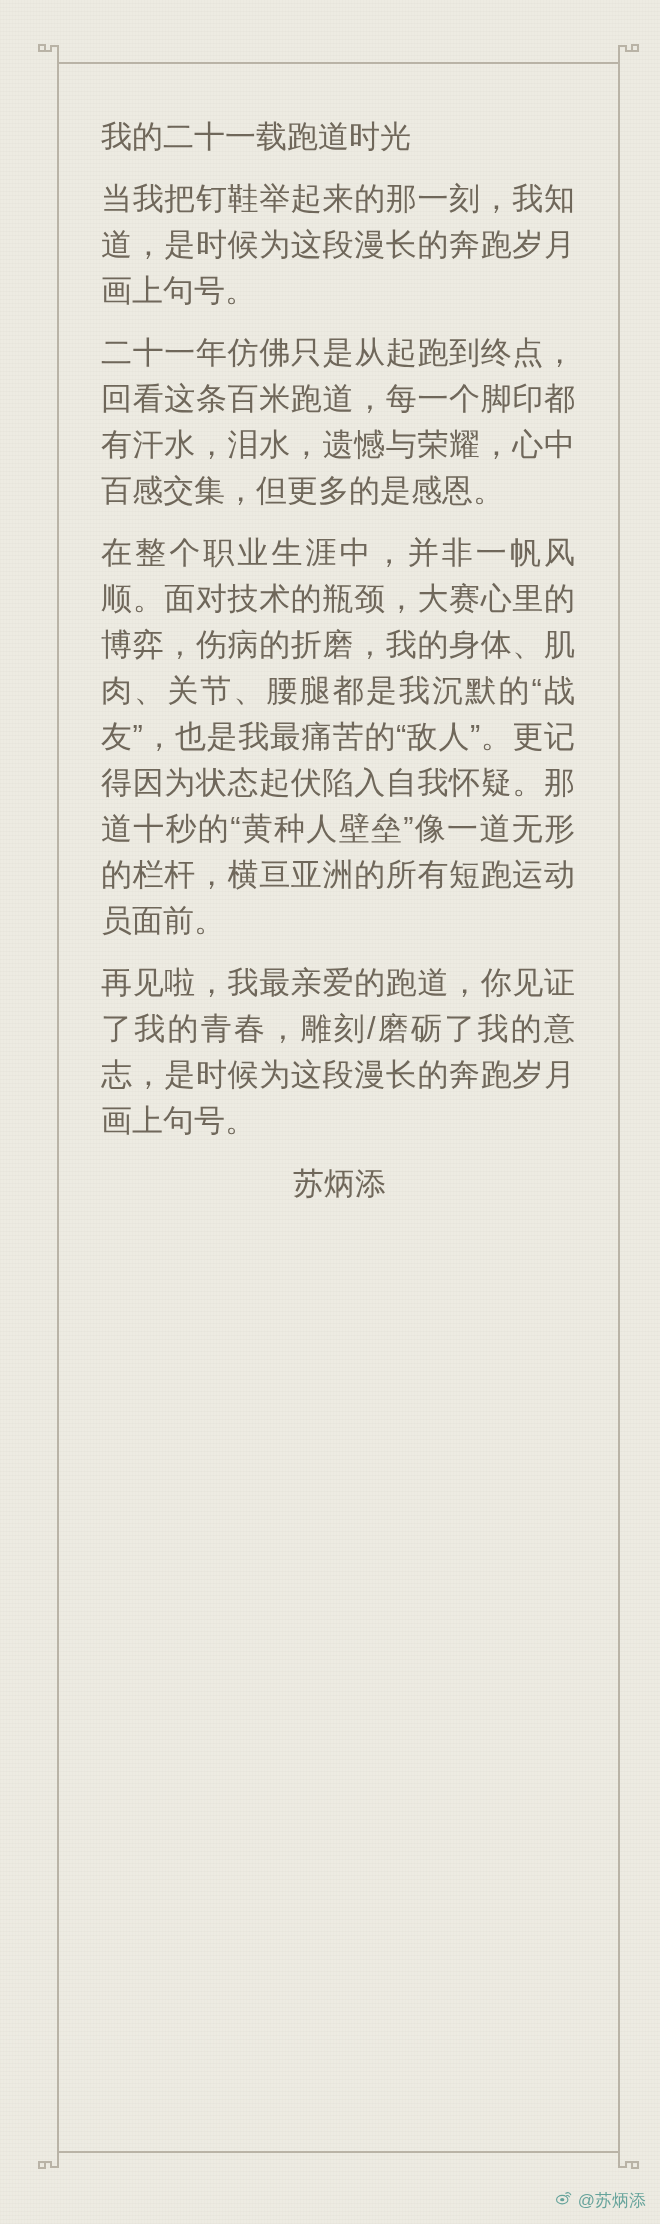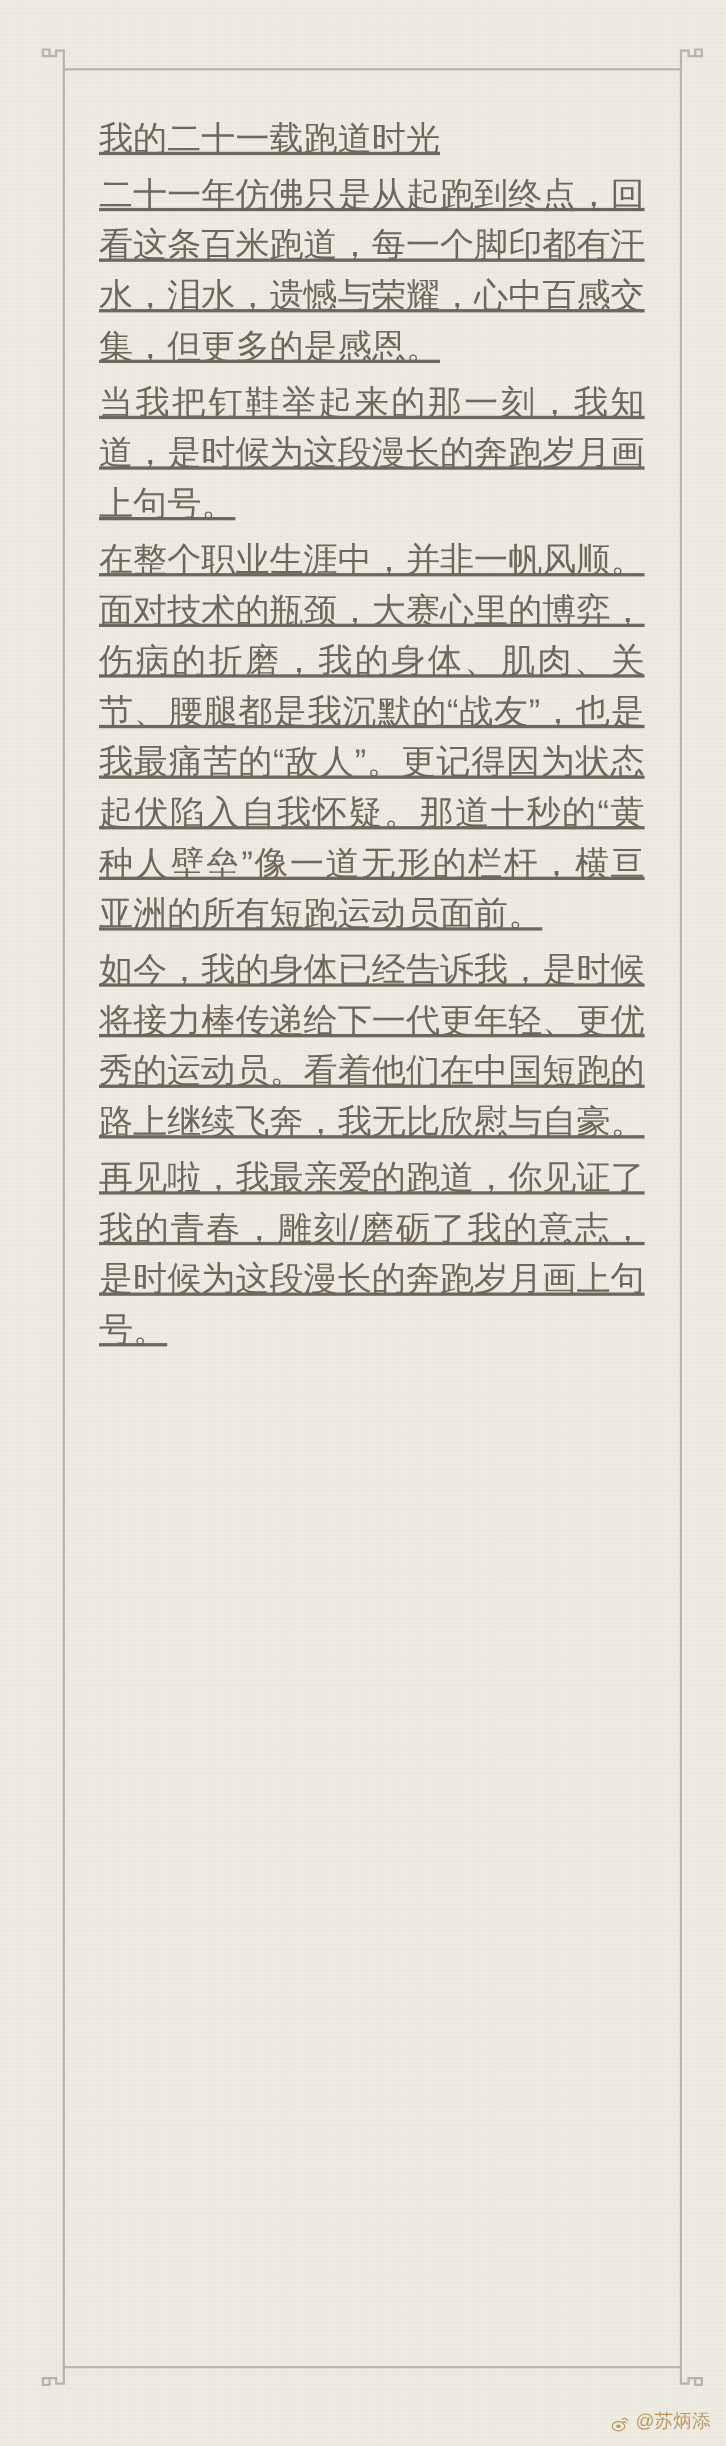--- a/index.html
+++ b/index.html
@@ -43,36 +43,35 @@
     left: 85px;
     top: 98px;
     width: 506px;
     color: #6f675a;
     font-size: 31px;
     line-height: 46px;
     letter-spacing: 0;
     text-align: justify;
   }
   .letter-body p {
-    margin: 5px;
+    margin: 16px;
     padding: 0;
-    text-decoration: underline;
   }
   .sign-block {
     margin-left: 192px;
     line-height: 48px;
   }
   .watermark {
     position: absolute;
     right: 14px;
     bottom: 12px;
     display: flex;
-    align-items: flex-end;
+    align-items: flex-start;
     gap: 4px;
-    color: #a16207;
+    color: #0f766e;
     opacity: 0.6;
     font-size: 17px;
   }
   .watermark svg { display: block; }
 </style>
 </head>
 <body>
 
 <div class="frame"></div>
 
@@ -92,26 +91,26 @@
   </svg>
 </div>
 <div class="corner br">
   <svg viewBox="0 0 26 26" width="26" height="26">
     <path d="M23 26 V10 H16 V15 H10 M10 15 H4 V9 H10 V15" fill="none" stroke="currentColor" stroke-width="2"></path>
   </svg>
 </div>
 
 <div class="letter-body">
   <p>我的二十一载跑道时光</p>
+  <p>当我把钉鞋举起来的那一刻，我知道，是时候为这段漫长的奔跑岁月画上句号。</p>
   <p>二十一年仿佛只是从起跑到终点，回看这条百米跑道，每一个脚印都有汗水，泪水，遗憾与荣耀，心中百感交集，但更多的是感恩。</p>
-  <p>当我把钉鞋举起来的那一刻，我知道，是时候为这段漫长的奔跑岁月画上句号。</p>
   <p>在整个职业生涯中，并非一帆风顺。面对技术的瓶颈，大赛心里的博弈，伤病的折磨，我的身体、肌肉、关节、腰腿都是我沉默的“战友”，也是我最痛苦的“敌人”。更记得因为状态起伏陷入自我怀疑。那道十秒的“黄种人壁垒”像一道无形的栏杆，横亘亚洲的所有短跑运动员面前。</p>
-  <p>如今，我的身体已经告诉我，是时候将接力棒传递给下一代更年轻、更优秀的运动员。看着他们在中国短跑的路上继续飞奔，我无比欣慰与自豪。</p>
   <p>再见啦，我最亲爱的跑道，你见证了我的青春，雕刻/磨砺了我的意志，是时候为这段漫长的奔跑岁月画上句号。</p>
   <div class="sign-block">
+    <p>苏炳添</p>
   </div>
 </div>
 
 <div class="watermark">
   <span>
     <svg viewBox="0 0 24 24" width="20" height="17">
       <ellipse cx="9.5" cy="15" rx="8" ry="6" fill="none" stroke="currentColor" stroke-width="1.6"></ellipse>
       <ellipse cx="9.5" cy="15" rx="3" ry="2.2" fill="currentColor"></ellipse>
       <path d="M14.5 6 q4.5 -2.5 7 2 M15.5 9.5 q2.8 -1.2 4 1.5" fill="none" stroke="currentColor" stroke-width="1.6" stroke-linecap="round"></path>
     </svg>

